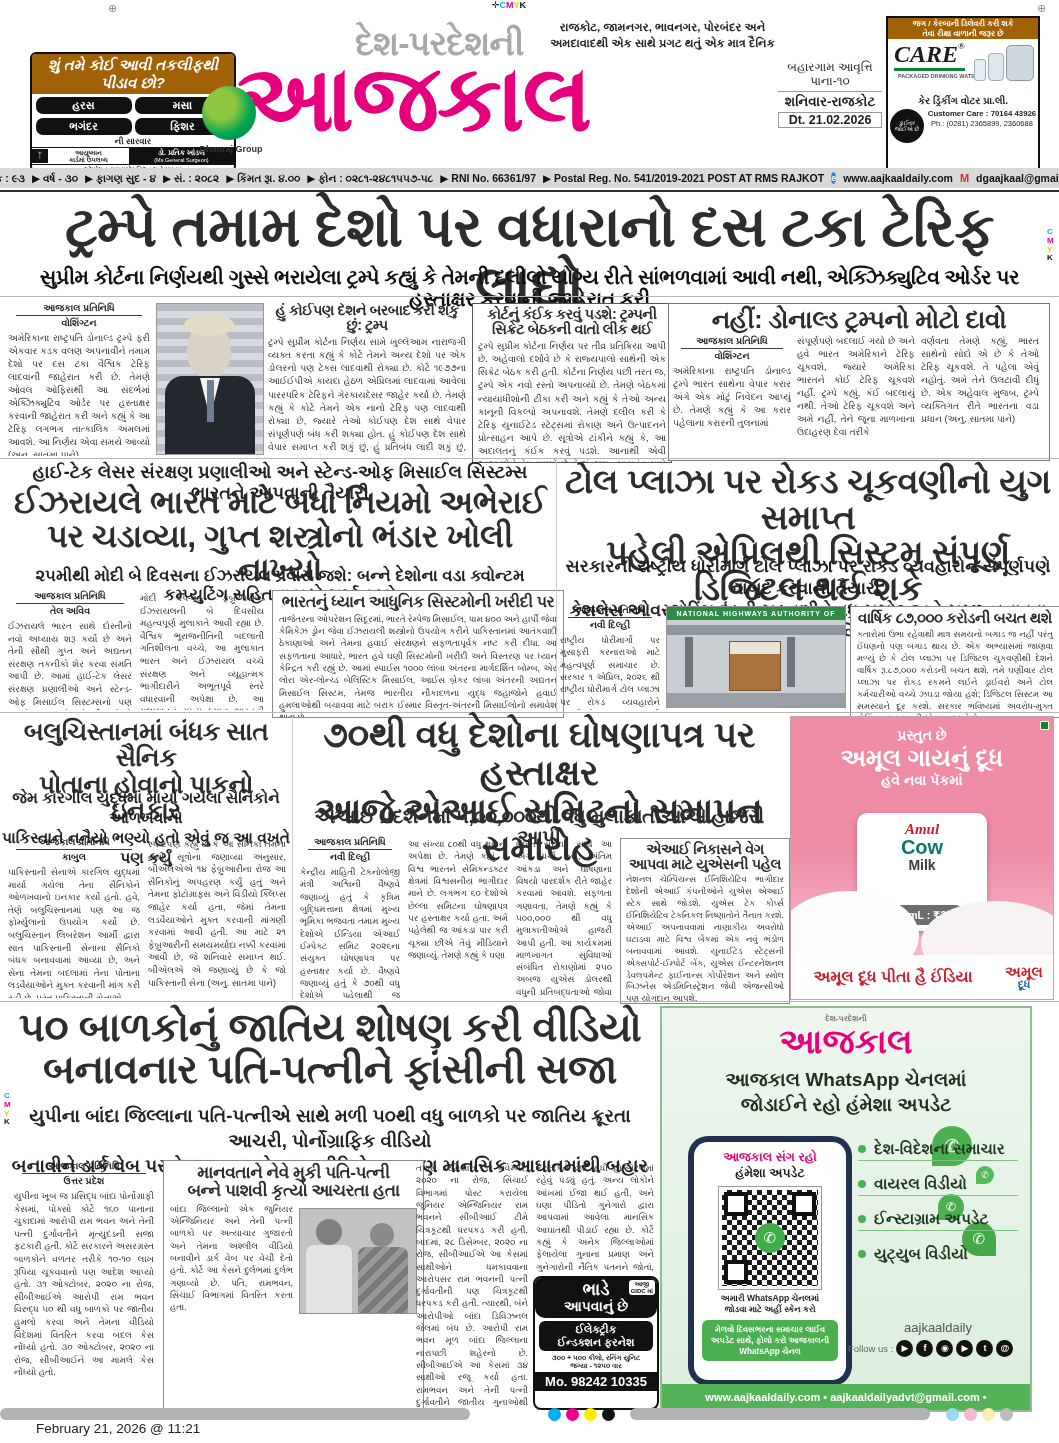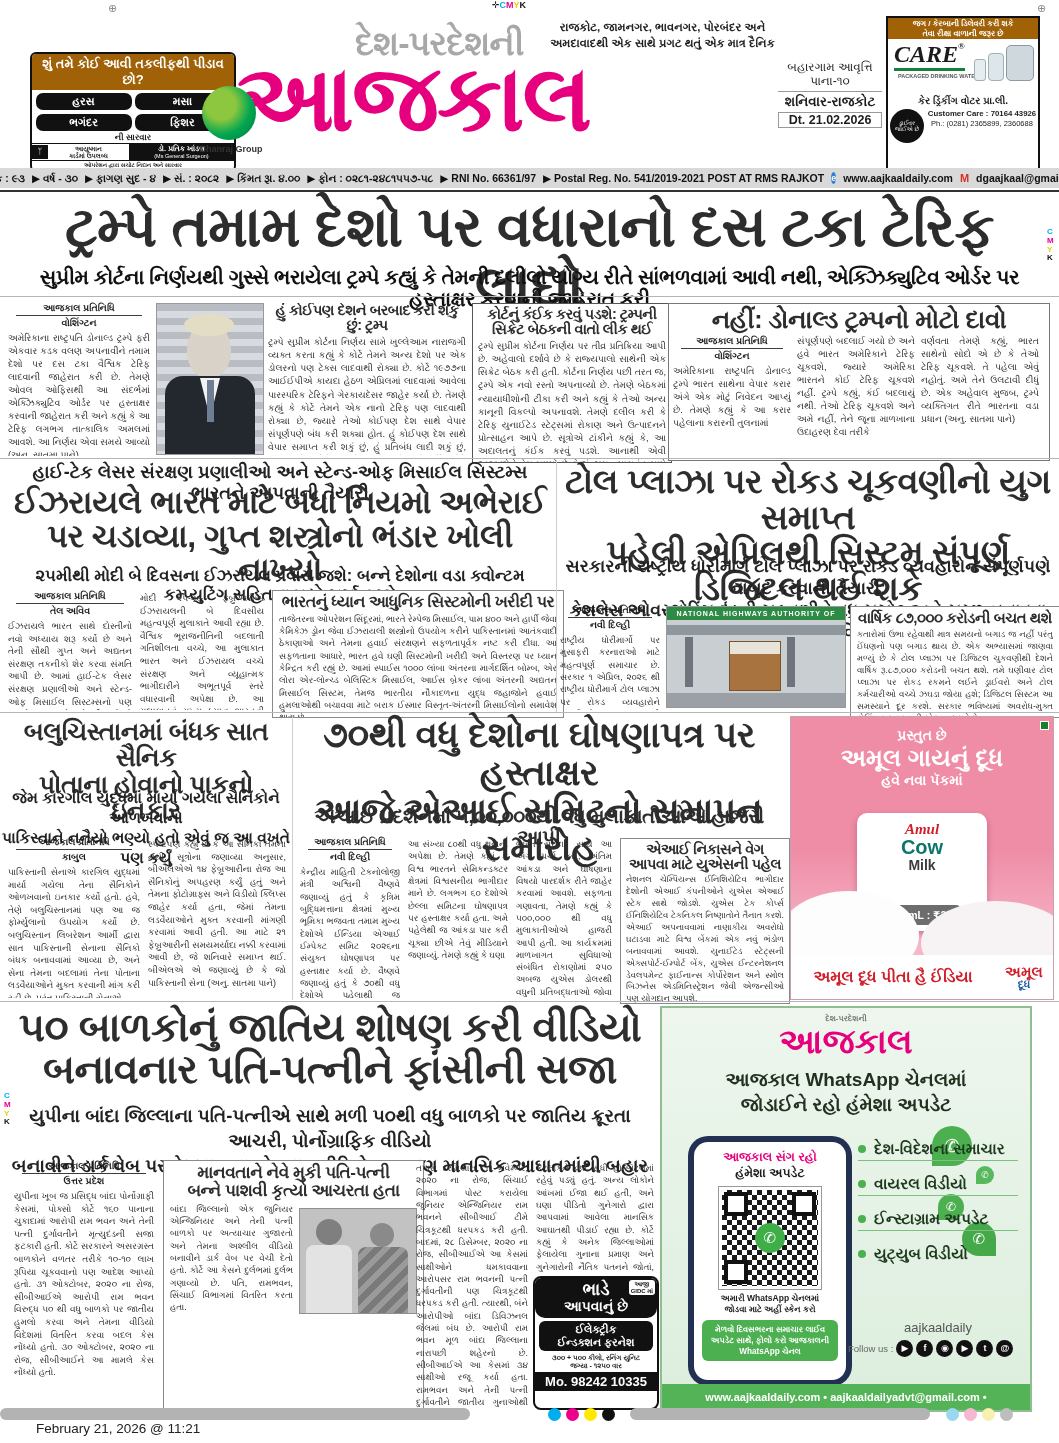--- a/index.html
+++ b/index.html
@@ -50,21 +50,21 @@
     <div class="c-k">K</div>
   </div>
   <div class="cmyk-v" style="left:4px;top:1092px;">
     <div class="c-c">C</div>
     <div class="c-m">M</div>
     <div class="c-y">Y</div>
     <div class="c-k">K</div>
   </div>
 
   <div class="abs" style="left:30px;top:52px;width:202px;height:116px;border:2px solid #111;border-radius:6px;overflow:hidden;background:#fff;">
-    <div class="blackbar" style="font-size:13px;padding:2px 1px;">શું તમે કોઈ આવી તકલીફથી પીડાવ છો?</div>
+    <div class="blackbar" style="font-size:15px;padding:2px 1px;font-style:italic;">શું તમે કોઈ આવી તકલીફથી પીડાવ છો?</div>
     <div style="display:flex;padding:1px 2px;">
       <div class="pill">હરસ</div>
       <div class="pill">મસા</div>
     </div>
     <div style="display:flex;padding:0 2px;">
       <div class="pill">ભગંદર</div>
       <div class="pill">ફિશર</div>
     </div>
     <div class="ctr" style="font-size:8.5px;font-weight:bold;border-bottom:1px solid #111;">ની સારવાર</div>
     <div style="display:flex;align-items:center;border-bottom:1px solid #111;">

